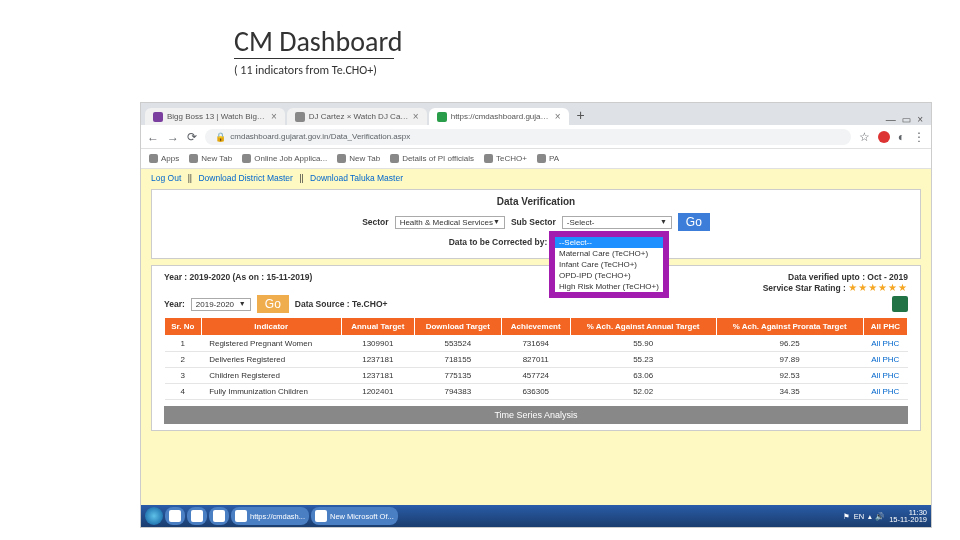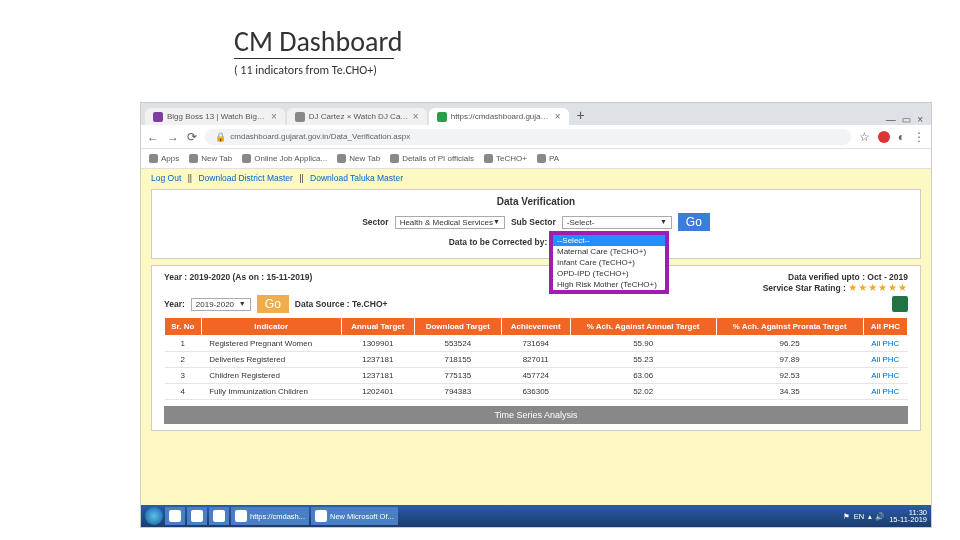--- a/index.html
+++ b/index.html
@@ -45,21 +45,21 @@
   .card { background: #fff; border: 1px solid #ccc; padding: 6px 12px; margin-bottom: 6px; }
   .card-title { text-align: center; font-weight: bold; font-size: 10px; margin-bottom: 6px; }
 
   .filter-row { display: flex; justify-content: center; align-items: center; gap: 6px; font-size: 8.5px; margin-bottom: 4px; position: relative; }
   .label-b { font-weight: bold; }
   .sel { border: 1px solid #aaa; padding: 1px 4px; font-size: 8px; background: #fff; min-width: 110px; display: inline-flex; justify-content: space-between; align-items: flex-start; }
   .caret { font-size: 7px; }
   .btn-go { background: #3b7dd8; color: #fff; border: none; padding: 2px 8px; font-size: 12px; border-radius: 0; }
   .btn-go.small { background: #f0ad4e; }
 
-  .dropdown-open { position: absolute; top: 100%; left: 50%; margin-left: 13px; width: 120px; background: #fff; border: 4px solid #a21caf; font-size: 8px; z-index: 10; }
+  .dropdown-open { position: absolute; top: 100%; left: 50%; margin-left: 13px; width: 120px; background: #fff; border: 6px solid #a21caf; font-size: 8px; z-index: 10; }
   .dropdown-open div { padding: 1px 4px; }
   .dropdown-open div.sel-opt { background: #1e90ff; color: #fff; }
 
   .ver-header { display: flex; justify-content: space-between; font-size: 8.5px; margin-bottom: 2px; }
   .ver-header .right { text-align: right; }
   .stars { color: #f5a623; font-size: 10px; letter-spacing: 1px; }
   .ver-title { text-align: center; font-weight: bold; font-size: 9.5px; margin: 4px 0; }
 
   .sub-bar { display: flex; align-items: center; gap: 6px; font-size: 8.5px; margin-bottom: 4px; }
   .excel-ico { margin-left: auto; width: 16px; height: 16px; background: #217346; display: inline-block; border-radius: 2px; }
@@ -67,21 +67,21 @@
   table { width: 100%; border-collapse: collapse; font-size: 8px; }
   th { background: #f26522; color: #fff; font-weight: bold; padding: 4px 3px; text-align: center; border: 1px solid #fff; }
   td { padding: 3px 4px; border-bottom: 1px solid #e5e5e5; text-align: center; }
   td.left { text-align: left; padding-left: 8px; }
   td.link { color: #0066cc; }
 
   .ts-bar { background: #888; color: #fff; text-align: center; padding: 4px; font-size: 9px; margin-top: 6px; }
 
   
   .taskbar { position: absolute; bottom: 0; left: 0; right: 0; height: 22px; background: linear-gradient(#2a5ca8, #1a3d6e); display: flex; align-items: center; padding: 0 4px; gap: 2px; }
-  .task-item { height: 18px; min-width: 18px; background: #4a7fc4; border-radius: 0; display: flex; align-items: center; padding: 0 4px; font-size: 7.5px; color: #fff; gap: 3px; }
+  .task-item { height: 18px; min-width: 18px; background: #4a7fc4; border-radius: 8px; display: flex; align-items: center; padding: 0 4px; font-size: 7.5px; color: #fff; gap: 3px; }
   .task-item.start { background: radial-gradient(circle, #5fc1e8, #0a5a9c); border-radius: 50%; width: 18px; min-width: 18px; padding: 0; }
   .task-ico { width: 12px; height: 12px; background: #fff; border-radius: 2px; display: inline-block; }
   .tray { margin-left: auto; display: flex; align-items: center; gap: 4px; color: #fff; font-size: 7.5px; }
   .tray-time { text-align: right; line-height: 1; }
 </style>
 </head>
 <body>
 
 <div class="slide-title">CM Dashboard</div>
 <div class="slide-title-underline"></div>

